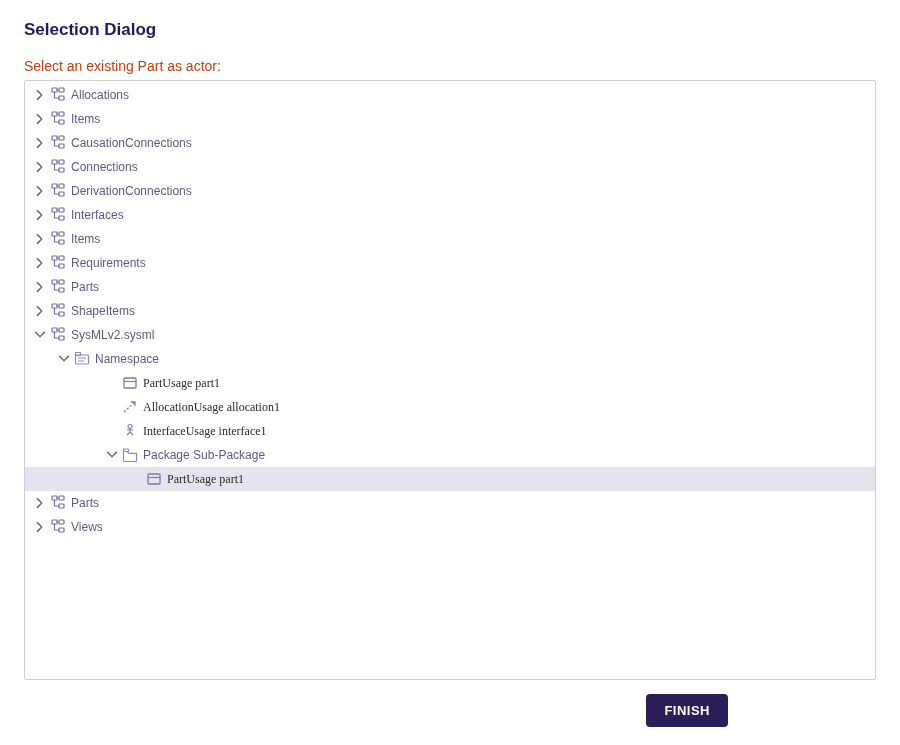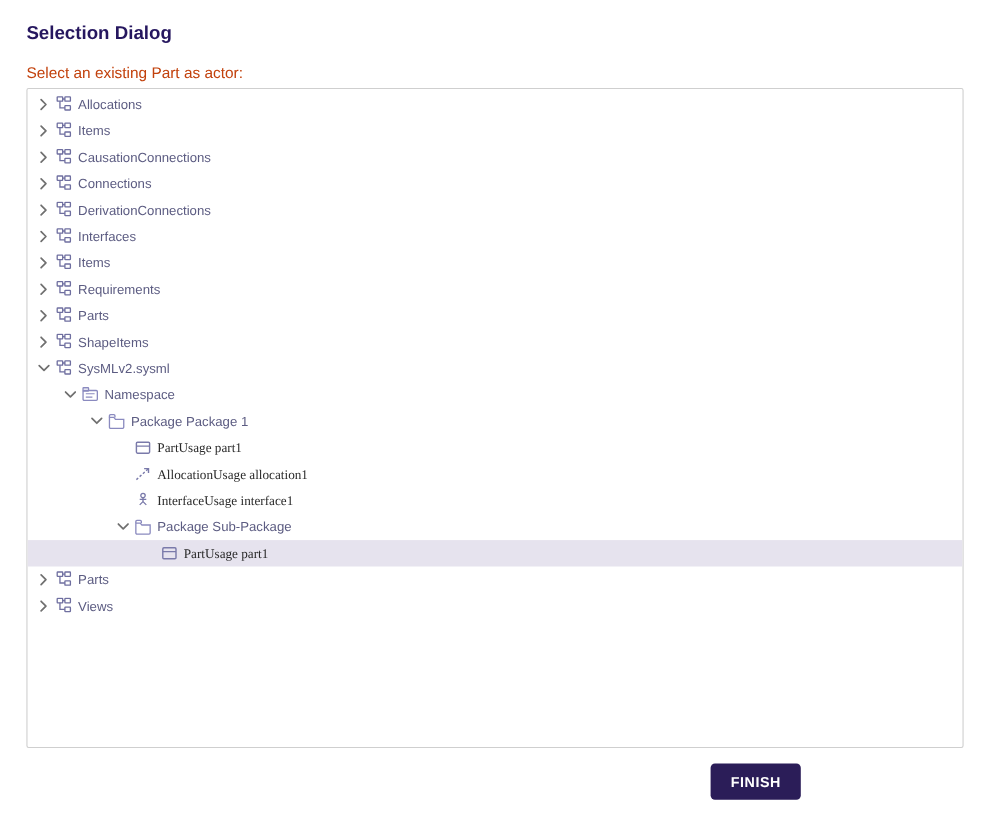--- a/index.html
+++ b/index.html
@@ -265,34 +265,20 @@
               <use href="#ic-chev-down"></use>
             </svg>
           </span>
           <span class="icon">
             <svg width="16" height="16" viewBox="0 0 16 16">
               <use href="#ic-ns"></use>
             </svg>
           </span>
           <span class="label">Namespace</span>
         </div>
-        <div class="row">
-          <span class="ind" style="width: 48px;"></span>
-          <span class="arrow">
-            <svg width="14" height="14" viewBox="0 0 16 16">
-              <use href="#ic-chev-down"></use>
-            </svg>
-          </span>
-          <span class="icon">
-            <svg width="16" height="16" viewBox="0 0 16 16">
-              <use href="#ic-folder"></use>
-            </svg>
-          </span>
-          <span class="label">Package Package 1</span>
-        </div>
         <div class="row dark">
           <span class="ind" style="width: 72px;"></span>
           <span class="arrow blank"></span>
           <span class="icon">
             <svg width="16" height="16" viewBox="0 0 16 16">
               <use href="#ic-part"></use>
             </svg>
           </span>
           <span class="label">PartUsage part1</span>
         </div>

